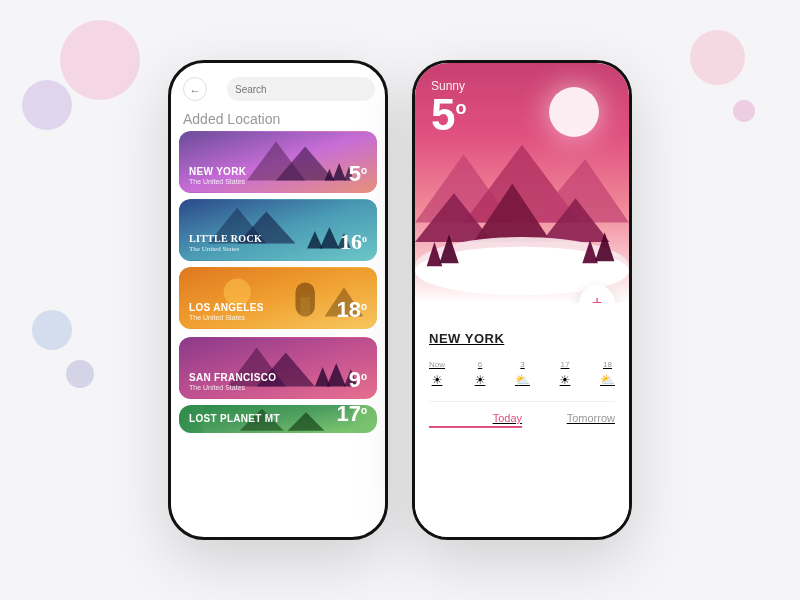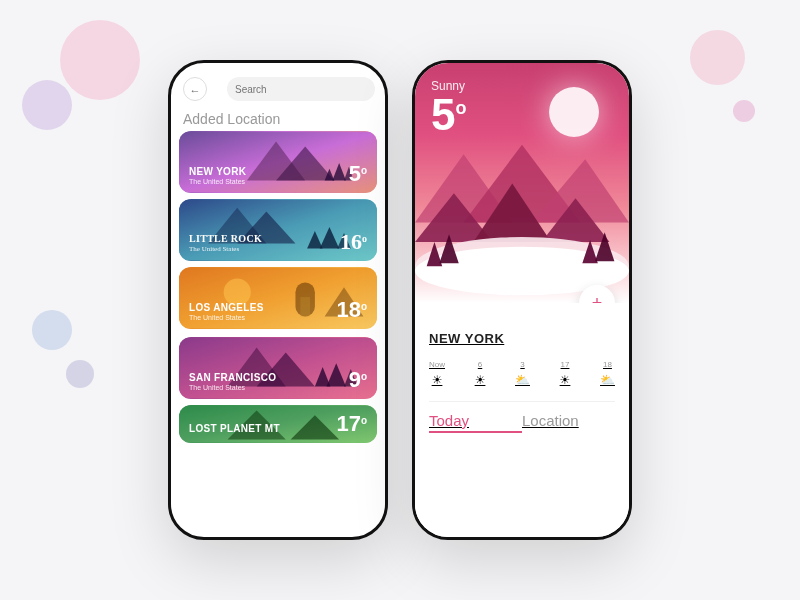--- a/index.html
+++ b/index.html
@@ -275,22 +275,22 @@
 
     .tabs-row {
       display: flex;
       gap: 0;
       border-top: 1px solid #f0f0f0;
       padding-top: 10px;
     }
 
     .tab-item {
       flex: 1;
-      text-align: left;
-      font-size: 15px;
+      text-align: right;
+      font-size: 11px;
       color: #999;
       cursor: pointer;
       padding-bottom: 2px;
     }
 
     .tab-item.active {
       color: #e05080;
       border-bottom: 2px solid #e05080;
     }
   </style>
@@ -430,21 +430,21 @@
           <div class="card-city">SAN FRANCISCO</div>
           <div class="card-country">The United States</div>
         </div>
         <div class="card-temp">
             <span>9</span>
             <sup>o</sup>
           </div>
       </div>
     </div>
 
-    <div class="location-card card-lostplanet" style="height:38px;margin-bottom:8px;">
+    <div class="location-card card-lostplanet" style="height:28px;margin-bottom:8px;">
       <svg class="card-bg" viewBox="0 0 204 38" xmlns="http://www.w3.org/2000/svg">
         <defs>
           <linearGradient id="lpGrad" x1="0%" y1="0%" x2="100%" y2="100%">
             <stop offset="0%" style="stop-color:#2d8b4a"></stop>
             <stop offset="50%" style="stop-color:#50a060"></stop>
             <stop offset="100%" style="stop-color:#80c870"></stop>
           </linearGradient>
         </defs>
         <rect width="204" height="38" fill="url(#lpGrad)"></rect>
         <polygon points="80,5 110,35 50,35" fill="rgba(10,50,10,0.5)"></polygon>
@@ -522,20 +522,20 @@
             <span class="forecast-icon">☀</span>
           </div>
           <div class="forecast-item">
             <span class="forecast-time">18</span>
             <span class="forecast-icon">⛅</span>
           </div>
         </div>
 
         <div class="tabs-row">
           <div class="tab-item active">Today</div>
-          <div class="tab-item">Location</div>
+          <div class="tab-item">Tomorrow</div>
         </div>
       </div>
 
     </div>
   </div>
 
 </div>
 
 </body></html>

